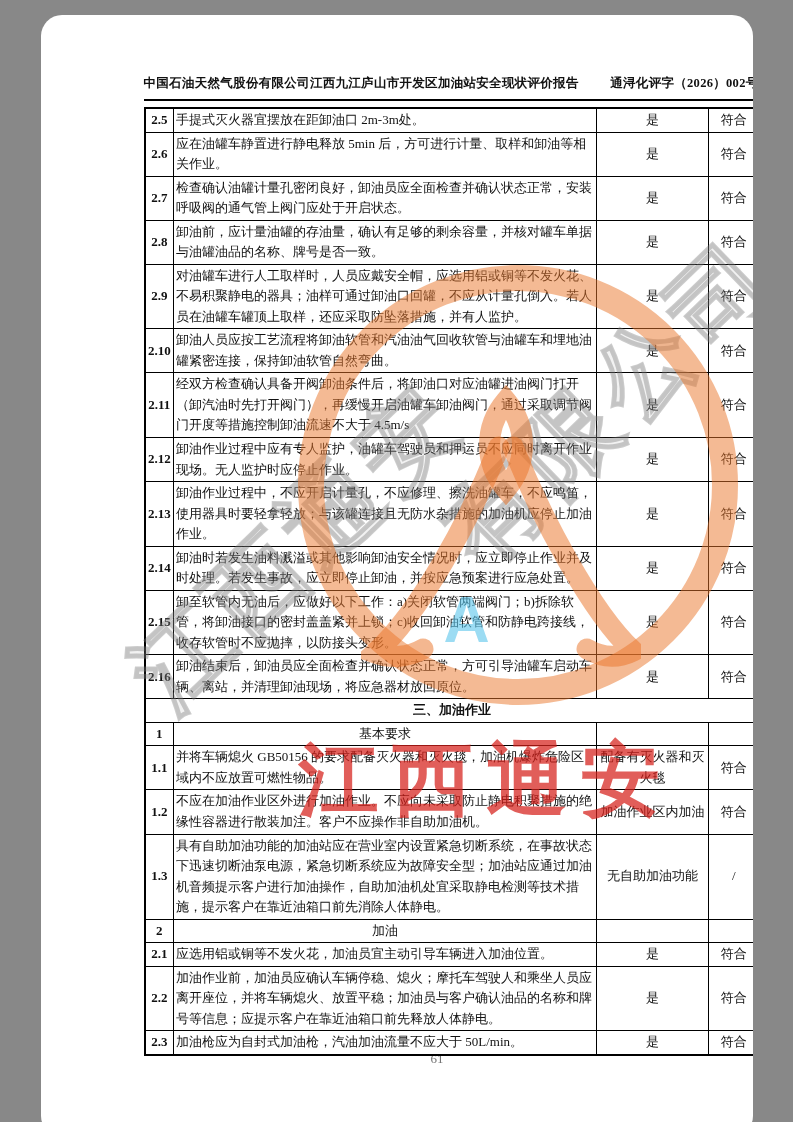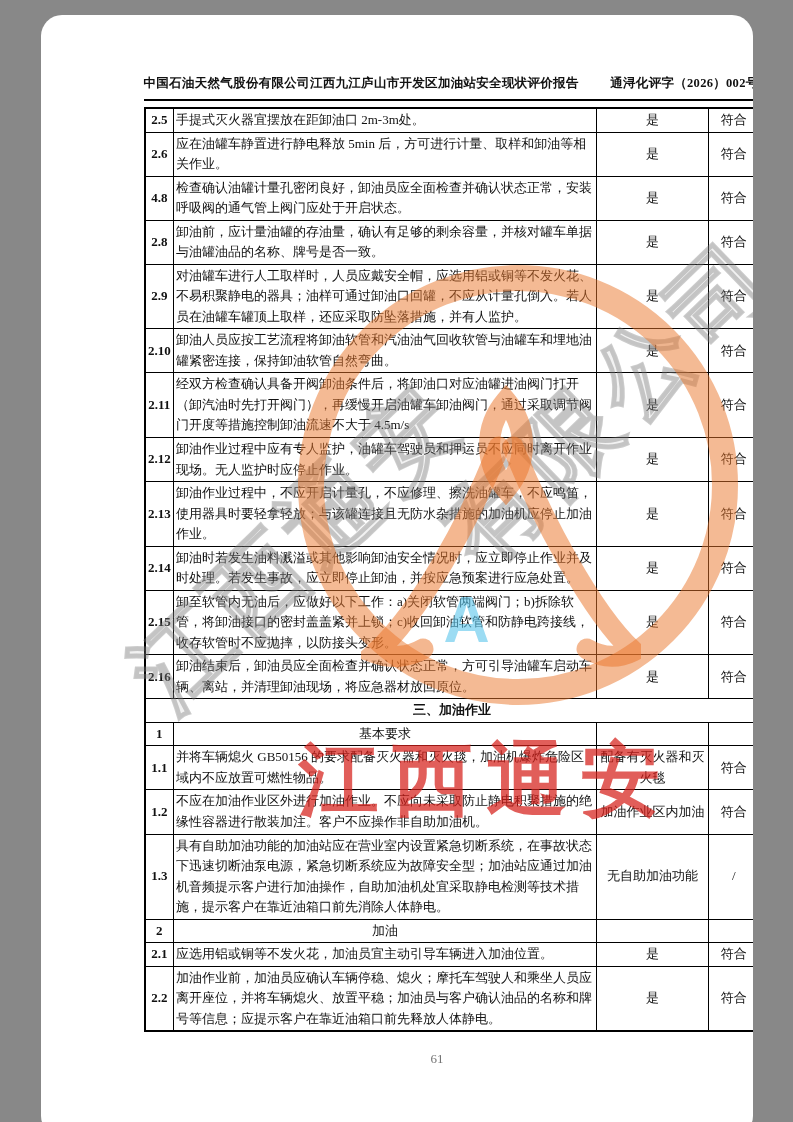--- a/index.html
+++ b/index.html
@@ -106,21 +106,21 @@
             <td class="c-status">是</td>
             <td class="c-result">符合</td>
           </tr>
           <tr>
             <td class="c-no">2.6</td>
             <td class="c-desc">应在油罐车静置进行静电释放 5min 后，方可进行计量、取样和卸油等相关作业。</td>
             <td class="c-status">是</td>
             <td class="c-result">符合</td>
           </tr>
           <tr>
-            <td class="c-no">4.8</td>
+            <td class="c-no">2.7</td>
             <td class="c-desc">检查确认油罐计量孔密闭良好，卸油员应全面检查并确认状态正常，安装呼吸阀的通气管上阀门应处于开启状态。</td>
             <td class="c-status">是</td>
             <td class="c-result">符合</td>
           </tr>
           <tr>
             <td class="c-no">2.8</td>
             <td class="c-desc">卸油前，应计量油罐的存油量，确认有足够的剩余容量，并核对罐车单据与油罐油品的名称、牌号是否一致。</td>
             <td class="c-status">是</td>
             <td class="c-result">符合</td>
           </tr>
@@ -207,20 +207,26 @@
           </tr>
           <tr>
             <td class="c-no">2.1</td>
             <td class="c-desc">应选用铝或铜等不发火花，加油员宜主动引导车辆进入加油位置。</td>
             <td class="c-status">是</td>
             <td class="c-result">符合</td>
           </tr>
           <tr>
             <td class="c-no">2.2</td>
             <td class="c-desc">加油作业前，加油员应确认车辆停稳、熄火；摩托车驾驶人和乘坐人员应离开座位，并将车辆熄火、放置平稳；加油员与客户确认油品的名称和牌号等信息；应提示客户在靠近油箱口前先释放人体静电。</td>
+            <td class="c-status">是</td>
+            <td class="c-result">符合</td>
+          </tr>
+          <tr>
+            <td class="c-no">2.3</td>
+            <td class="c-desc">加油枪应为自封式加油枪，汽油加油流量不应大于 50L/min。</td>
             <td class="c-status">是</td>
             <td class="c-result">符合</td>
           </tr>
         </tbody>
     </table>
   </div>
 
   <div class="wm wm-gray wm-gray-lower">江西通安</div>
   <div class="wm wm-gray wm-gray-upper">有限公司</div>
 

